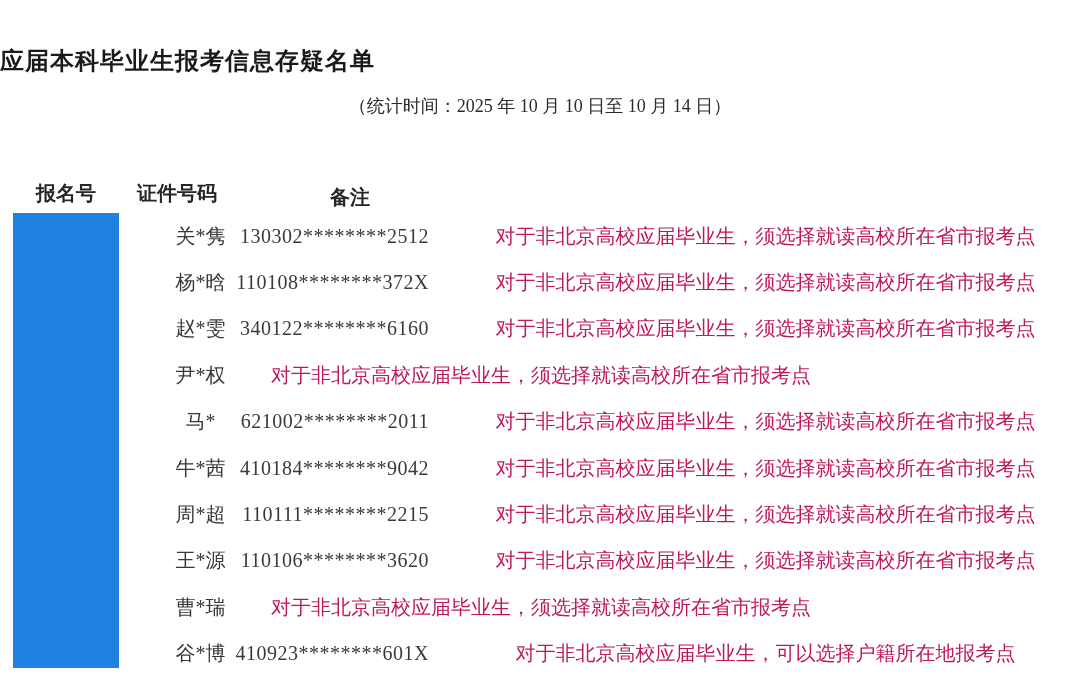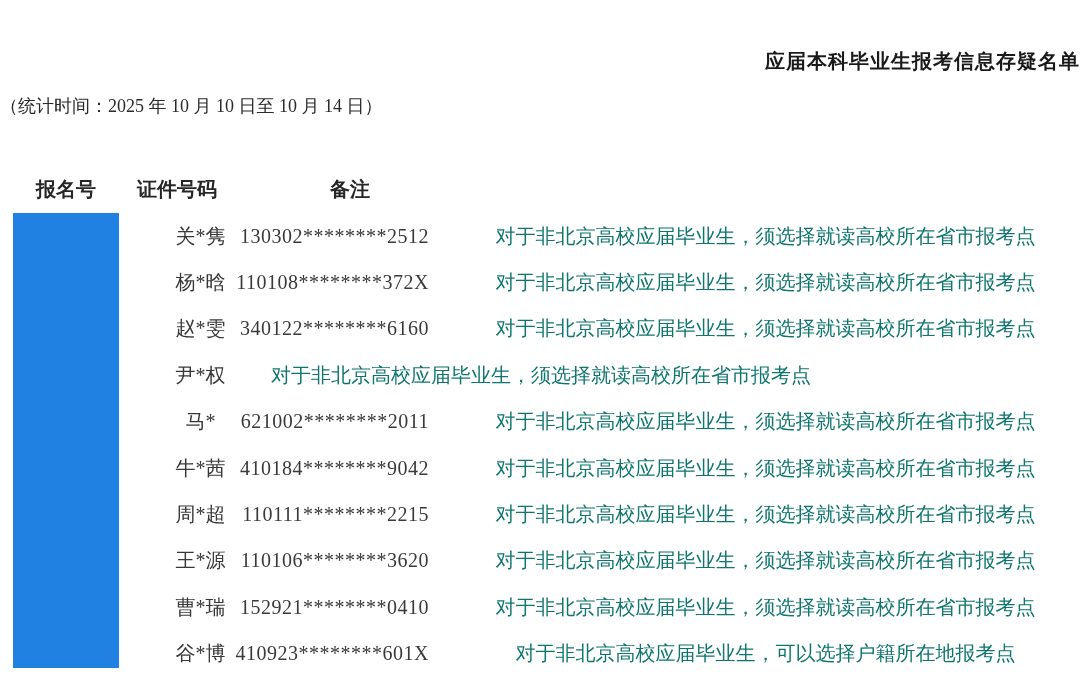--- a/index.html
+++ b/index.html
@@ -8,49 +8,49 @@
     height: 680px;
     background: #ffffff;
     font-family: "Liberation Serif", "DejaVu Serif", serif;
     color: #333333;
     overflow: hidden;
   }
   .page { width: 1080px; height: 680px; position: relative; }
 
   .title {
     margin: 44px 0 0 0;
-    text-align: right;
-    font-size: 20px;
+    text-align: left;
+    font-size: 24px;
     line-height: 34px;
     font-weight: 700;
     color: #1a1a1a;
     letter-spacing: 1px;
   }
   .subtitle {
     margin-top: 16px;
-    text-align: left;
+    text-align: center;
     font-size: 18px;
     line-height: 24px;
     color: #2b2b2b;
   }
 
   .table { margin-top: 58px; font-size: 20px; }
 
   .thead {
     display: grid;
     grid-template-columns: 106px 116px 194px 1fr;
     padding-left: 13px;
     padding-right: 14px;
     height: 26px;
     align-items: center;
     font-weight: 700;
     color: #262626;
   }
   .th { text-align: center; white-space: nowrap; }
-  .th-remark { padding-left: 36px; }
+  .th-remark { padding-left: 36px; margin-top: 8px; }
 
   .tbody { position: relative; margin-top: 11px; }
   .redaction {
     position: absolute;
     left: 13px;
     top: 0;
     width: 106px;
     height: 455px;
     background: #2181e2;
   }
@@ -59,21 +59,21 @@
     display: grid;
     grid-template-columns: 116px 194px 1fr;
     padding-left: 119px;
     padding-right: 14px;
     height: 46.4px;
     align-items: center;
   }
   .cell { text-align: center; white-space: nowrap; }
   .cell-name { color: #383838; margin-left: 47px; }
   .cell-id { color: #3a3a3a; letter-spacing: 0.5px; text-align: right; }
-  .cell-remark { padding-left: 36px; color: #0f766e; }
+  .cell-remark { padding-left: 36px; color: #be185d; }
 </style>
 </head>
 <body>
 
 <div class="page">
   <h1 class="title">应届本科毕业生报考信息存疑名单</h1>
   <div class="subtitle">（统计时间：2025 年 10 月 10 日至 10 月 14 日）</div>
 
   <div class="table">
     <div class="thead">
@@ -119,21 +119,20 @@
             <div class="cell cell-id">110111********2215</div>
             <div class="cell cell-remark">对于非北京高校应届毕业生，须选择就读高校所在省市报考点</div>
           </div>
           <div class="row">
             <div class="cell cell-name">王*源</div>
             <div class="cell cell-id">110106********3620</div>
             <div class="cell cell-remark">对于非北京高校应届毕业生，须选择就读高校所在省市报考点</div>
           </div>
           <div class="row">
             <div class="cell cell-name">曹*瑞</div>
-            <div class="cell cell-id">152921********0410</div>
             <div class="cell cell-remark">对于非北京高校应届毕业生，须选择就读高校所在省市报考点</div>
           </div>
           <div class="row">
             <div class="cell cell-name">谷*博</div>
             <div class="cell cell-id">410923********601X</div>
             <div class="cell cell-remark">对于非北京高校应届毕业生，可以选择户籍所在地报考点</div>
           </div>
         </div>
     </div>
   </div>

